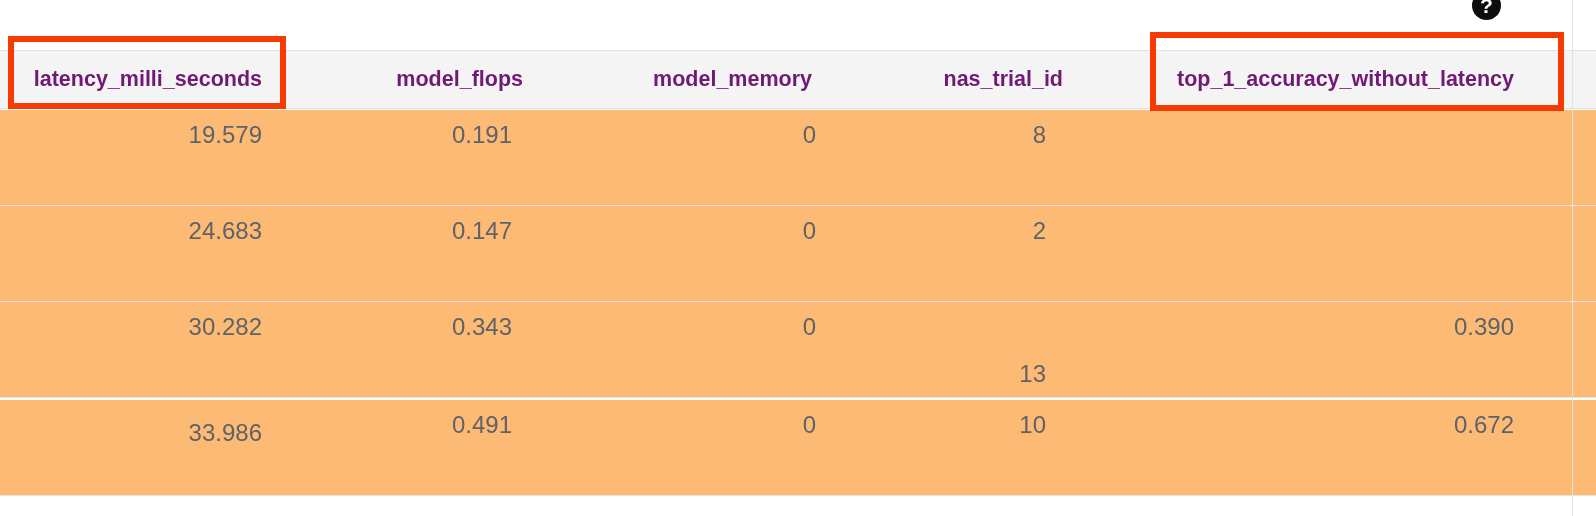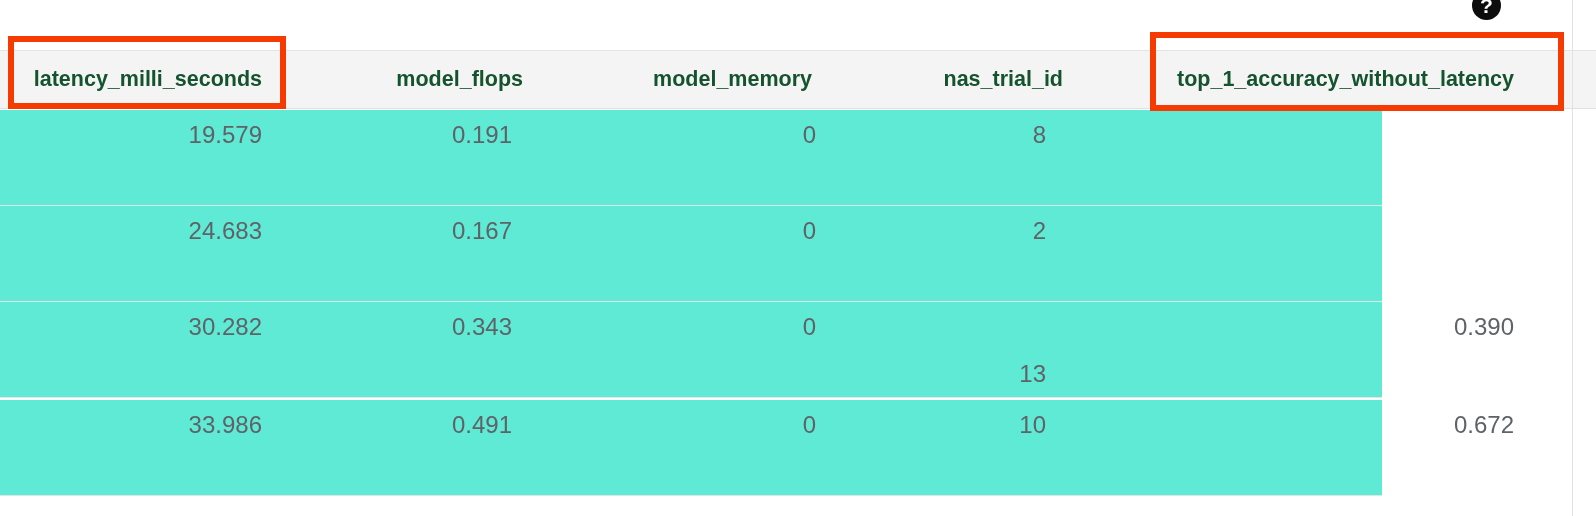--- a/index.html
+++ b/index.html
@@ -66,33 +66,33 @@
     border-bottom: 1px solid #e0e0e0;
     box-sizing: border-box;
   }
   .header-cell {
     position: absolute;
     top: 0;
     height: 57px;
     line-height: 57px;
     font-size: 21.5px;
     font-weight: bold;
-    color: #14532d;
+    color: #701a75;
     text-align: right;
     white-space: nowrap;
     overflow: hidden;
     cursor: pointer;
   }
 
   .body-row {
     position: absolute;
     left: 0;
-    width: 1382px;
+    width: 1596px;
     height: 96px;
-    background: #5eead4;
+    background: #fdba74;
     border-bottom: 1px solid #e4e4e4;
     box-sizing: border-box;
   }
   .cell {
     position: absolute;
     top: 8px;
     height: 34px;
     line-height: 34px;
     font-size: 24px;
     color: #5f6368;
@@ -161,33 +161,33 @@
 
     <div id="rows-container">
         <div class="body-row" style="top: 110px;">
           <div class="cell" style="left: 0px; width: 262px;">19.579</div>
           <div class="cell" style="left: 290px; width: 222px;">0.191</div>
           <div class="cell" style="left: 540px; width: 276px;">0</div>
           <div class="cell" style="left: 830px; width: 216px;">8</div>
         </div>
         <div class="body-row" style="top: 206px;">
           <div class="cell" style="left: 0px; width: 262px;">24.683</div>
-          <div class="cell" style="left: 290px; width: 222px;">0.167</div>
+          <div class="cell" style="left: 290px; width: 222px;">0.147</div>
           <div class="cell" style="left: 540px; width: 276px;">0</div>
           <div class="cell" style="left: 830px; width: 216px;">2</div>
         </div>
         <div class="body-row" style="top: 302px;">
           <div class="cell" style="left: 0px; width: 262px;">30.282</div>
           <div class="cell" style="left: 290px; width: 222px;">0.343</div>
           <div class="cell" style="left: 540px; width: 276px;">0</div>
           <div class="cell" style="left: 830px; width: 216px; margin-top: 47px;">13</div>
           <div class="cell" style="left: 1090px; width: 424px;">0.390</div>
         </div>
         <div class="body-row" style="top: 400px;">
-          <div class="cell" style="left: 0px; width: 262px;">33.986</div>
+          <div class="cell" style="left: 0px; width: 262px; margin-top: 8px;">33.986</div>
           <div class="cell" style="left: 290px; width: 222px;">0.491</div>
           <div class="cell" style="left: 540px; width: 276px;">0</div>
           <div class="cell" style="left: 830px; width: 216px;">10</div>
           <div class="cell" style="left: 1090px; width: 424px;">0.672</div>
         </div>
       </div>
 
     <div class="divider-stub"></div>
     <div class="col-divider d1"></div>
 

